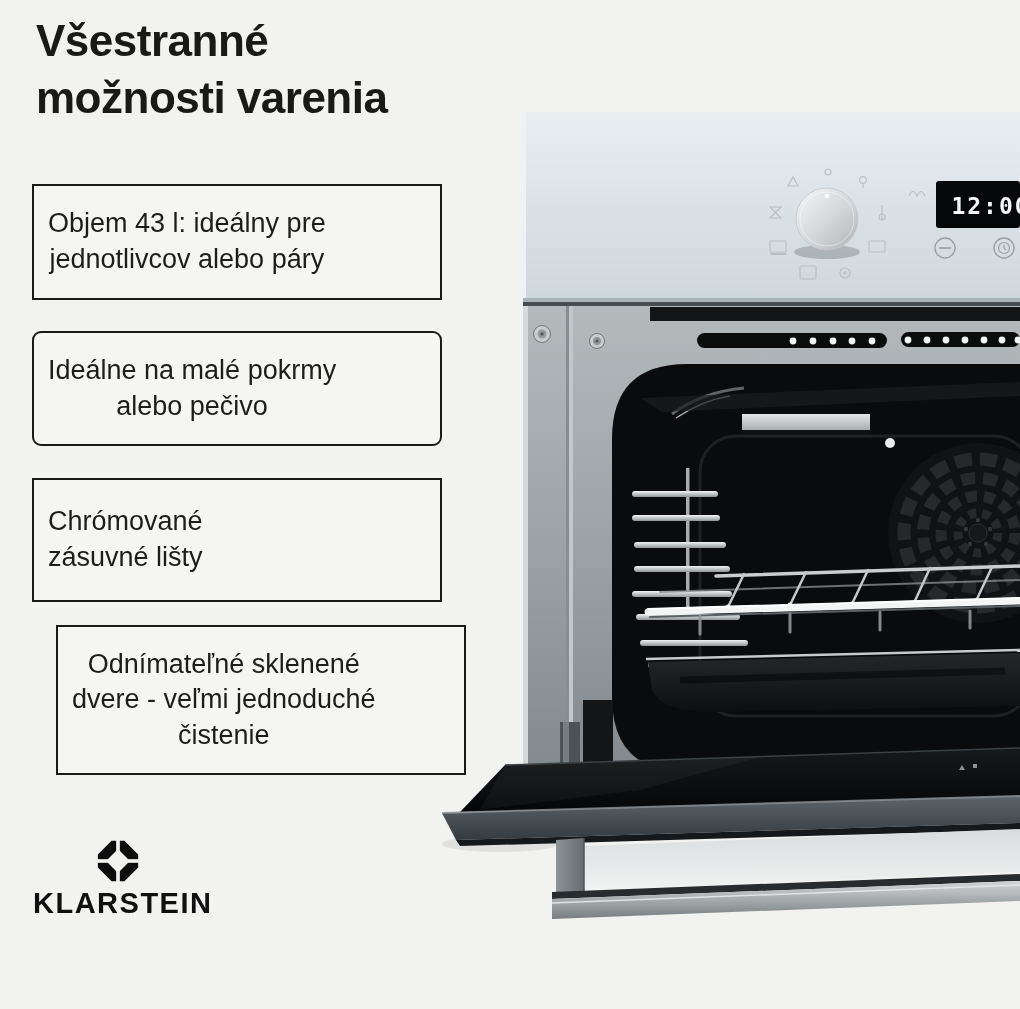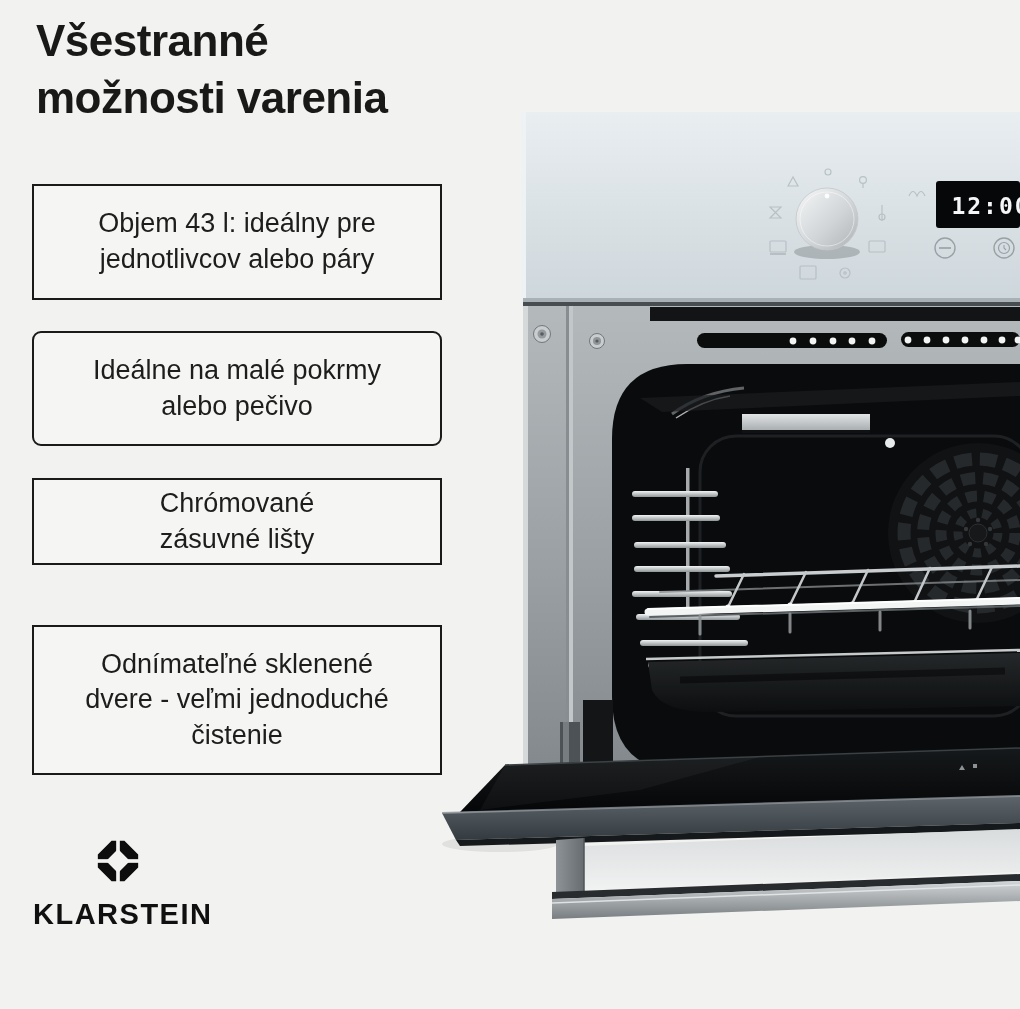--- a/index.html
+++ b/index.html
@@ -8,34 +8,34 @@
     background:#f2f2f0;font-family:"Liberation Sans",sans-serif;
   }
   .headline{
     position:absolute;left:36px;top:12px;
     font-size:44px;font-weight:700;color:#191918;
     line-height:1.3;letter-spacing:-0.5px;white-space:pre-line;
   }
   .feature-box{
     position:absolute;left:32px;width:410px;box-sizing:border-box;
     border:2px solid #1a1a19;background:#f5f5f3;
-    display:flex;align-items:center;justify-content:center;
+    display:flex;align-items:center;
     text-align:center;padding:8px 14px;
   }
   .feature-box .ftext{
     font-size:27px;color:#1d1d1c;line-height:1.32;white-space:pre-line;
   }
   #box1{top:184px;height:116px;}
   #box2{top:331px;height:115px;border-radius:9px;}
-  #box3{top:478px;height:87px;}
-  #box4{top:625px;height:150px;}
+  #box3{top:478px;height:124px;}
+  #box4{top:625px;height:150px;margin-left:24px;}
   .brand{position:absolute;left:33px;top:838px;width:220px;}
   .brand-icon{display:block;margin-left:63px;width:44px;height:46px;}
   .brand-name{
-    margin-top:14px;font-size:29px;font-weight:700;
+    margin-top:3px;font-size:29px;font-weight:700;
     letter-spacing:1.5px;color:#101010;
   }
   .oven-svg{position:absolute;left:0;top:0;}
   .digital{
     font-family:"DejaVu Sans Mono",monospace;font-weight:bold;
     font-size:23px;fill:#f4f6f7;letter-spacing:2px;
   }
   .panel-icon{stroke:#b3bbc0;fill:none;stroke-width:1.2;opacity:.85;}
 </style>
 </head>

